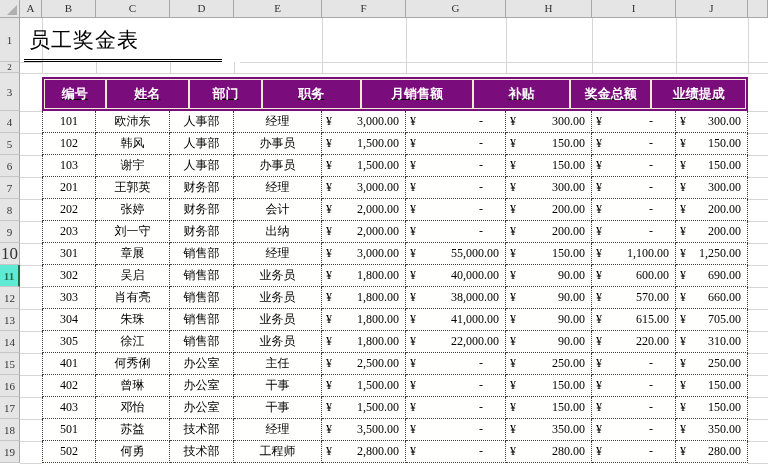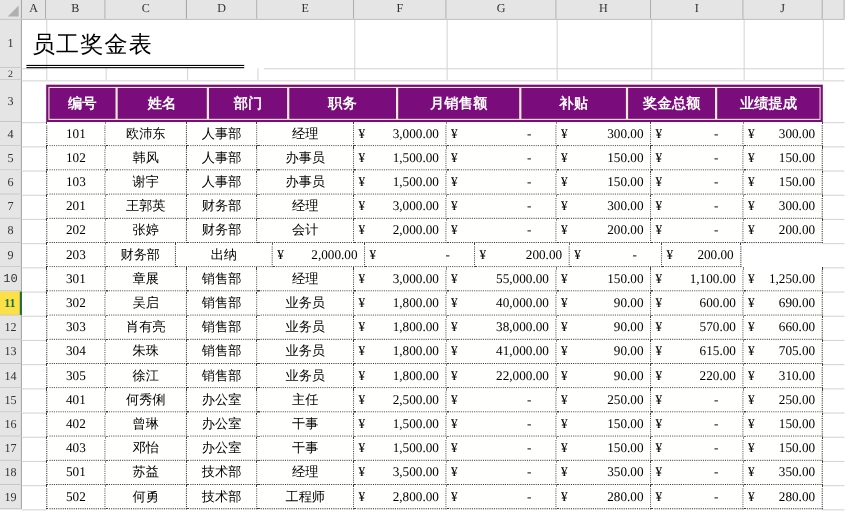--- a/index.html
+++ b/index.html
@@ -11,31 +11,31 @@
   .corner{width:20px;height:17px;border-right:1px solid #A8A8A8;box-sizing:border-box;position:relative;background:#E5E5E5;}
   .corner .tri{position:absolute;right:2px;bottom:2px;width:0;height:0;
        border-left:10px solid transparent;border-bottom:10px solid #B0B0B0;}
   .chcell{height:17px;box-sizing:border-box;border-right:1px solid #A8A8A8;
        font-size:11px;color:#333;text-align:center;line-height:17px;background:#E5E5E5;overflow:hidden;}
   
   .body{position:relative;width:768px;height:445px;background:#FFFFFF;}
   .rowheader{position:absolute;left:0;top:0;width:20px;}
   .rhcell{width:20px;box-sizing:border-box;border-right:1px solid #A8A8A8;border-bottom:1px solid #C6C6C6;
        background:#E5E5E5;font-size:11px;color:#333;display:flex;align-items:center;justify-content:center;overflow:hidden;}
-  .rhcell.active{background:#fde047;color:var(--green,#1E7145);border-right:2px solid var(--green,#1E7145);font-weight:bold;}
+  .rhcell.active{background:#5eead4;color:var(--green,#1E7145);border-right:2px solid var(--green,#1E7145);font-weight:bold;}
   .sheet{position:absolute;left:20px;top:0;width:748px;height:445px;}
   .vline{position:absolute;width:1px;background:#D6D6D6;}
   .hline{position:absolute;height:1px;background:#D6D6D6;}
   
   .title-cell{position:absolute;left:4px;top:0;width:198px;height:44px;box-sizing:border-box;
        border-bottom:3px double #000;display:flex;align-items:flex-end;padding:0 0 5px 5px;}
   .title-cell span{font-size:21px;color:#000;letter-spacing:1px;white-space:nowrap;}
   
   .header-strip{position:absolute;left:22px;top:59px;width:706px;height:34px;box-sizing:border-box;
-       border:2px solid var(--purple,#7B0C7B);background:var(--cream,#F0EBD6);padding:1px;display:flex;gap:2px;}
+       border:2px solid var(--purple,#7B0C7B);background:var(--cream,#F0EBD6);padding:1px;display:flex;gap:2px;text-decoration:underline;}
   .hcell{flex-basis:0;background:var(--purple,#7B0C7B);color:#fff;font-weight:bold;font-size:13px;
        display:flex;align-items:center;justify-content:center;white-space:nowrap;overflow:hidden;}
   
   .data-table{position:absolute;left:22px;top:93px;width:706px;}
   .drow{display:flex;height:22px;}
   .dcell{box-sizing:border-box;height:22px;border-right:1px dotted #3C3C3C;border-bottom:1px dotted #3C3C3C;
        font-size:12px;color:#000;display:flex;align-items:center;justify-content:center;
        white-space:nowrap;overflow:hidden;background:#FFFFFE;}
   .drow .dcell:first-child{border-left:1px dotted #3C3C3C;}
   .dcell.acct{justify-content:space-between;padding:0 6px 0 4px;}
@@ -69,21 +69,21 @@
     <div class="rowheader">
         <div class="rhcell" style="height: 44px; font-size: 11px;">1</div>
         <div class="rhcell" style="height: 11px; font-size: 9px;">2</div>
         <div class="rhcell" style="height: 38px; font-size: 11px;">3</div>
         <div class="rhcell" style="height: 22px; font-size: 11px;">4</div>
         <div class="rhcell" style="height: 22px; font-size: 11px;">5</div>
         <div class="rhcell" style="height: 22px; font-size: 11px;">6</div>
         <div class="rhcell" style="height: 22px; font-size: 11px;">7</div>
         <div class="rhcell" style="height: 22px; font-size: 11px;">8</div>
         <div class="rhcell" style="height: 22px; font-size: 11px;">9</div>
-        <div class="rhcell" style="height: 22px; font-size: 11px; font-family: Liberation Mono, monospace;">10</div>
+        <div class="rhcell" style="height: 22px; font-size: 17px;">10</div>
         <div class="rhcell active" style="height: 22px; font-size: 11px;">11</div>
         <div class="rhcell" style="height: 22px; font-size: 11px;">12</div>
         <div class="rhcell" style="height: 22px; font-size: 11px;">13</div>
         <div class="rhcell" style="height: 22px; font-size: 11px;">14</div>
         <div class="rhcell" style="height: 22px; font-size: 11px;">15</div>
         <div class="rhcell" style="height: 22px; font-size: 11px;">16</div>
         <div class="rhcell" style="height: 22px; font-size: 11px;">17</div>
         <div class="rhcell" style="height: 22px; font-size: 11px;">18</div>
         <div class="rhcell" style="height: 22px; font-size: 11px;">19</div>
       </div>
@@ -287,20 +287,21 @@
               <span class="yen">¥</span>
               <span class="val dash">-</span>
             </div>
             <div class="dcell acct" style="width: 72px;">
               <span class="yen">¥</span>
               <span class="val">200.00</span>
             </div>
           </div>
           <div class="drow">
             <div class="dcell" style="width: 54px;">203</div>
+            <div class="dcell" style="width: 74px;">刘一守</div>
             <div class="dcell" style="width: 64px;">财务部</div>
             <div class="dcell" style="width: 88px;">出纳</div>
             <div class="dcell acct" style="width: 84px;">
               <span class="yen">¥</span>
               <span class="val">2,000.00</span>
             </div>
             <div class="dcell acct" style="width: 100px;">
               <span class="yen">¥</span>
               <span class="val dash">-</span>
             </div>

